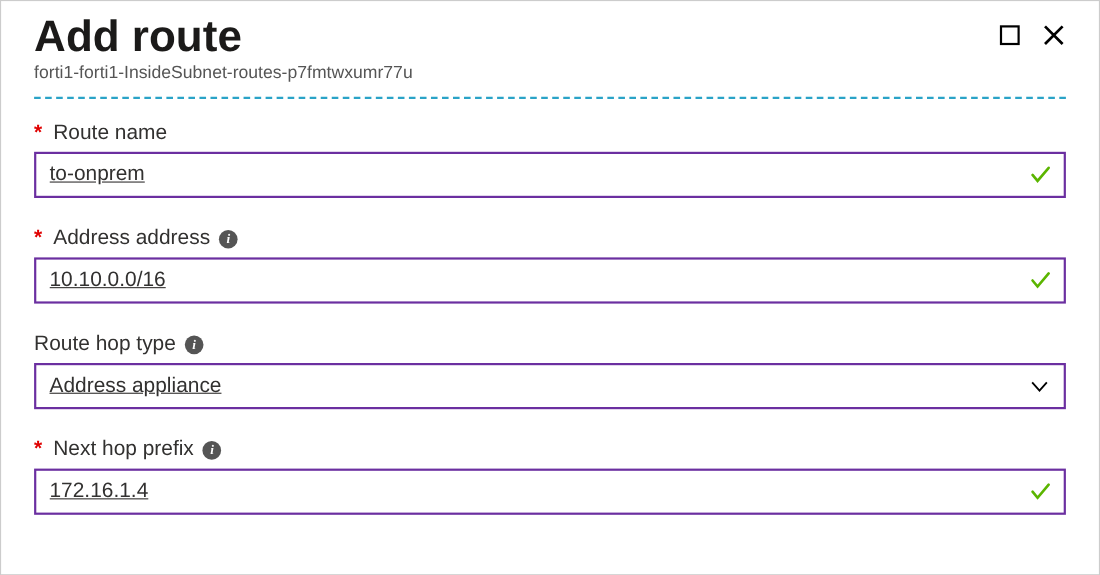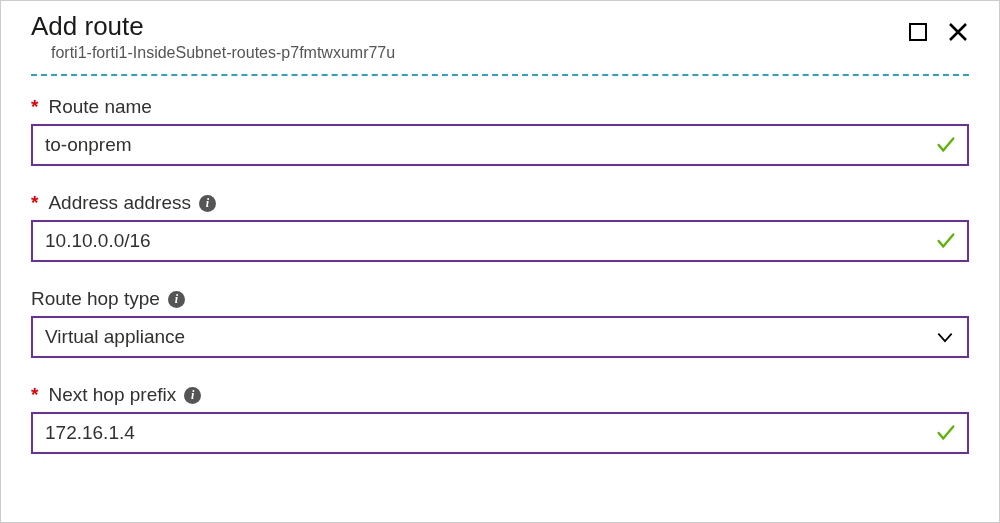--- a/index.html
+++ b/index.html
@@ -17,30 +17,29 @@
     }
     .header-row {
       display: flex;
       align-items: flex-start;
       justify-content: space-between;
     }
     .header-text {
       flex: 1;
     }
     .title {
-      font-size: 26px;
-      font-weight: 400;
+      font-size: 40px;
+      font-weight: 700;
       color: #1b1a19;
       margin-bottom: 2px;
     }
     .subtitle {
       font-size: 16px;
       color: #555;
       margin-bottom: 12px;
-      margin-left: 20px;
     }
     .header-icons {
       display: flex;
       gap: 20px;
       padding-top: 10px;
       align-items: center;
     }
     .icon-box {
       width: 18px;
       height: 18px;
@@ -94,20 +93,21 @@
     .input-wrap .select-text {
       border: none;
       outline: none;
       width: 100%;
       height: 100%;
       padding: 0 44px 0 12px;
       font-size: 19px;
       color: #323130;
       background: transparent;
       font-family: inherit;
+      text-decoration: underline;
     }
     .select-text {
       display: flex;
       align-items: center;
       cursor: pointer;
     }
     .valid-check {
       position: absolute;
       right: 10px;
       top: 50%;
@@ -176,21 +176,21 @@
       </span>
     </div>
   </div>
 
   <div class="field">
     <div class="field-label">
       <span>Route hop type</span>
       <span class="info-icon">i</span>
     </div>
     <div class="input-wrap">
-      <div class="select-text">Virtual appliance</div>
+      <div class="select-text">Address appliance</div>
       <span class="chevron">
         <svg viewBox="0 0 24 24">
             <path d="M4 8 L12 17 L20 8" stroke="#000" stroke-width="2" fill="none"></path>
           </svg>
       </span>
     </div>
   </div>
 
   <div class="field">
     <div class="field-label">

